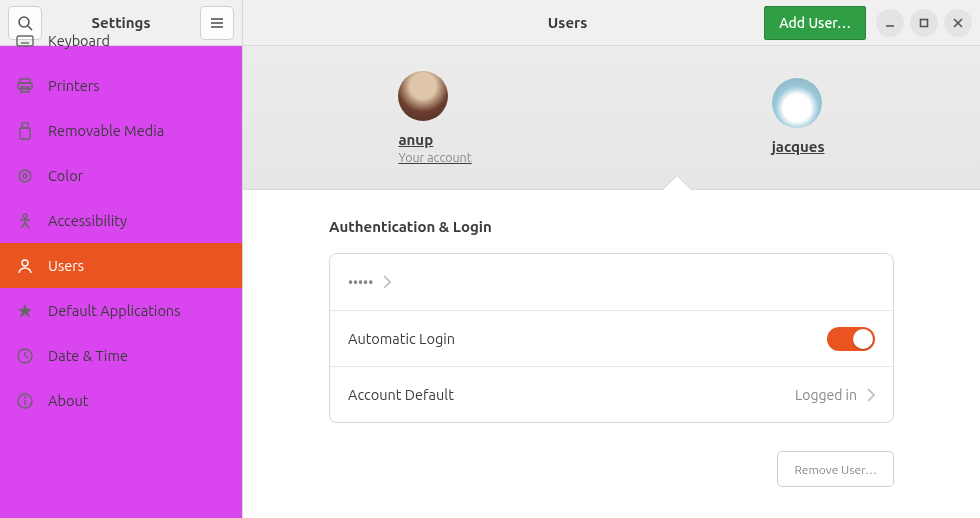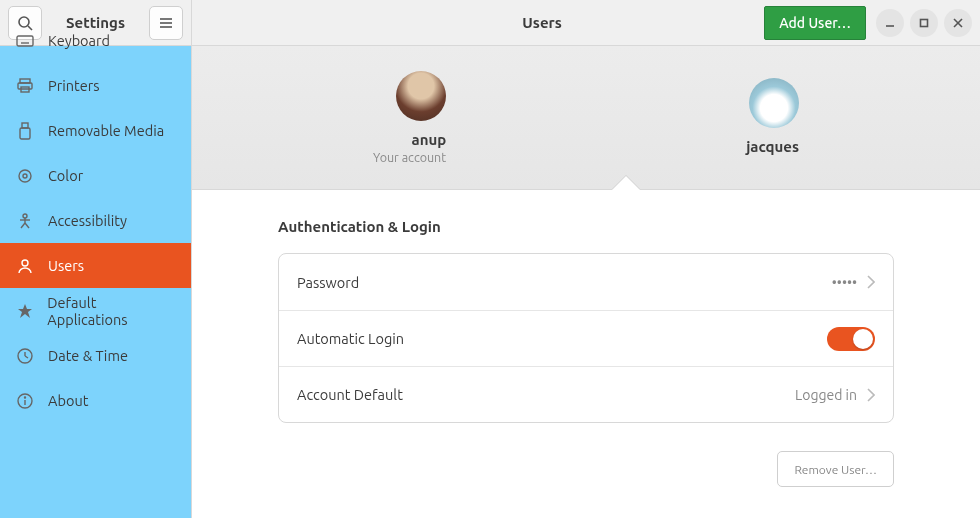--- a/index.html
+++ b/index.html
@@ -1,40 +1,40 @@
 <!DOCTYPE html>
 <html><head>
 <meta charset="utf-8">
 <style>
   * { box-sizing: border-box; margin: 0; padding: 0; font-family: "Ubuntu", "Segoe UI", sans-serif; }
   html, body { width: 980px; height: 518px; overflow: hidden; }
   body { display: flex; background: #fff; color: #3d3d3d; }
 
   
-  .sidebar { width: 192px; height: 100%; border-right: 1px solid #d8d8d8; display: flex; flex-direction: column; background: #7dd3fc; }
+  .sidebar { width: 243px; height: 100%; border-right: 1px solid #d8d8d8; display: flex; flex-direction: column; background: #d946ef; }
   .sidebar-header { height: 46px; display: flex; align-items: center; padding: 6px 8px; gap: 8px; background: #f0f0f0; border-bottom: 1px solid #d8d8d8; }
   .icon-btn { width: 34px; height: 34px; border: 1px solid #cfcfcf; border-radius: 5px; background: #fdfdfd; display: flex; align-items: center; justify-content: center; cursor: pointer; color: #555; }
   .sidebar-title { flex: 1; text-align: center; font-weight: 700; font-size: 15px; color: #3b3b3b; }
   .sidebar-list { flex: 1; overflow: hidden; margin-top: -28px; } 
   .sidebar-item { height: 45px; display: flex; align-items: center; gap: 14px; padding: 0 16px; font-size: 14.5px; color: #3b3b3b; cursor: pointer; }
   .sidebar-item.active { background: #e95420; color: #fff; }
   .sidebar-item .side-icon { width: 18px; height: 18px; display: flex; align-items: center; justify-content: center; color: #666; }
   .sidebar-item.active .side-icon { color: #fff; }
 
   
   .main { flex: 1; display: flex; flex-direction: column; }
   .main-header { height: 46px; background: #f0f0f0; border-bottom: 1px solid #d8d8d8; display: flex; align-items: center; padding: 0 8px; }
   .main-title { flex: 1; text-align: center; font-weight: 700; font-size: 15px; color: #3b3b3b; }
   .btn-primary { background: #2f9e44; color: #fff; border: 1px solid #27823a; border-radius: 2px; height: 34px; padding: 0 14px; font-size: 14px; font-weight: 500; cursor: pointer; }
   .win-btns { display: flex; gap: 6px; margin-left: 10px; }
   .win-btn { width: 28px; height: 28px; border-radius: 50%; background: #e4e4e4; display: flex; align-items: center; justify-content: center; cursor: pointer; color: #555; font-size: 12px; }
 
   
   .users-strip { height: 144px; background: linear-gradient(#ececec, #e6e6e6); border-bottom: 1px solid #d8d8d8; display: flex; align-items: center; justify-content: center; gap: 300px; position: relative; }
-  .user { display: flex; flex-direction: column; align-items: flex-end; cursor: pointer; }
+  .user { display: flex; flex-direction: column; align-items: flex-start; cursor: pointer; text-decoration: underline; }
   .avatar { width: 50px; height: 50px; border-radius: 50%; background: #ccc; overflow: hidden; }
   .avatar.anup { background: radial-gradient(circle at 50% 30%, #e0c6a8 30%, #6b3e2e 60%, #4a2d22 100%); }
   .avatar.jacques { background: radial-gradient(circle at 50% 60%, #fff 35%, #9cc9d9 55%, #7fa9b8 100%); }
   .user-name { margin-top: 10px; font-weight: 700; font-size: 15px; color: #3b3b3b; }
   .user-sub { font-size: 12.5px; color: #8a8a8a; margin-top: 2px; }
   .pointer-tri { position: absolute; bottom: -1px; left: 50%; transform: translateX(-50%); width: 0; height: 0; border-left: 14px solid transparent; border-right: 14px solid transparent; border-bottom: 14px solid #fff; filter: drop-shadow(0 -1px 0 #d0d0d0); }
   .pointer-wrap { position: absolute; bottom: 0; left: 434px; transform: translateX(-50%); }
 
   
   .content { flex: 1; padding: 28px 86px 20px 86px; overflow: auto; }
@@ -207,21 +207,20 @@
     </div>
     <div class="pointer-wrap">
         <div class="pointer-tri"></div>
       </div>
   </div>
 
   <div class="content">
     <div class="section-title">Authentication &amp; Login</div>
     <div class="card">
       <div class="row">
-        <div class="row-label">Password</div>
         <div class="row-value">•••••</div>
         <span class="chev">
             <svg width="8" height="14" viewBox="0 0 8 14" fill="none" stroke="currentColor" stroke-width="1.6">
               <polyline points="1,1 7,7 1,13"></polyline>
             </svg>
           </span>
       </div>
       <div class="row">
         <div class="row-label">Automatic Login</div>
         <div class="toggle">

